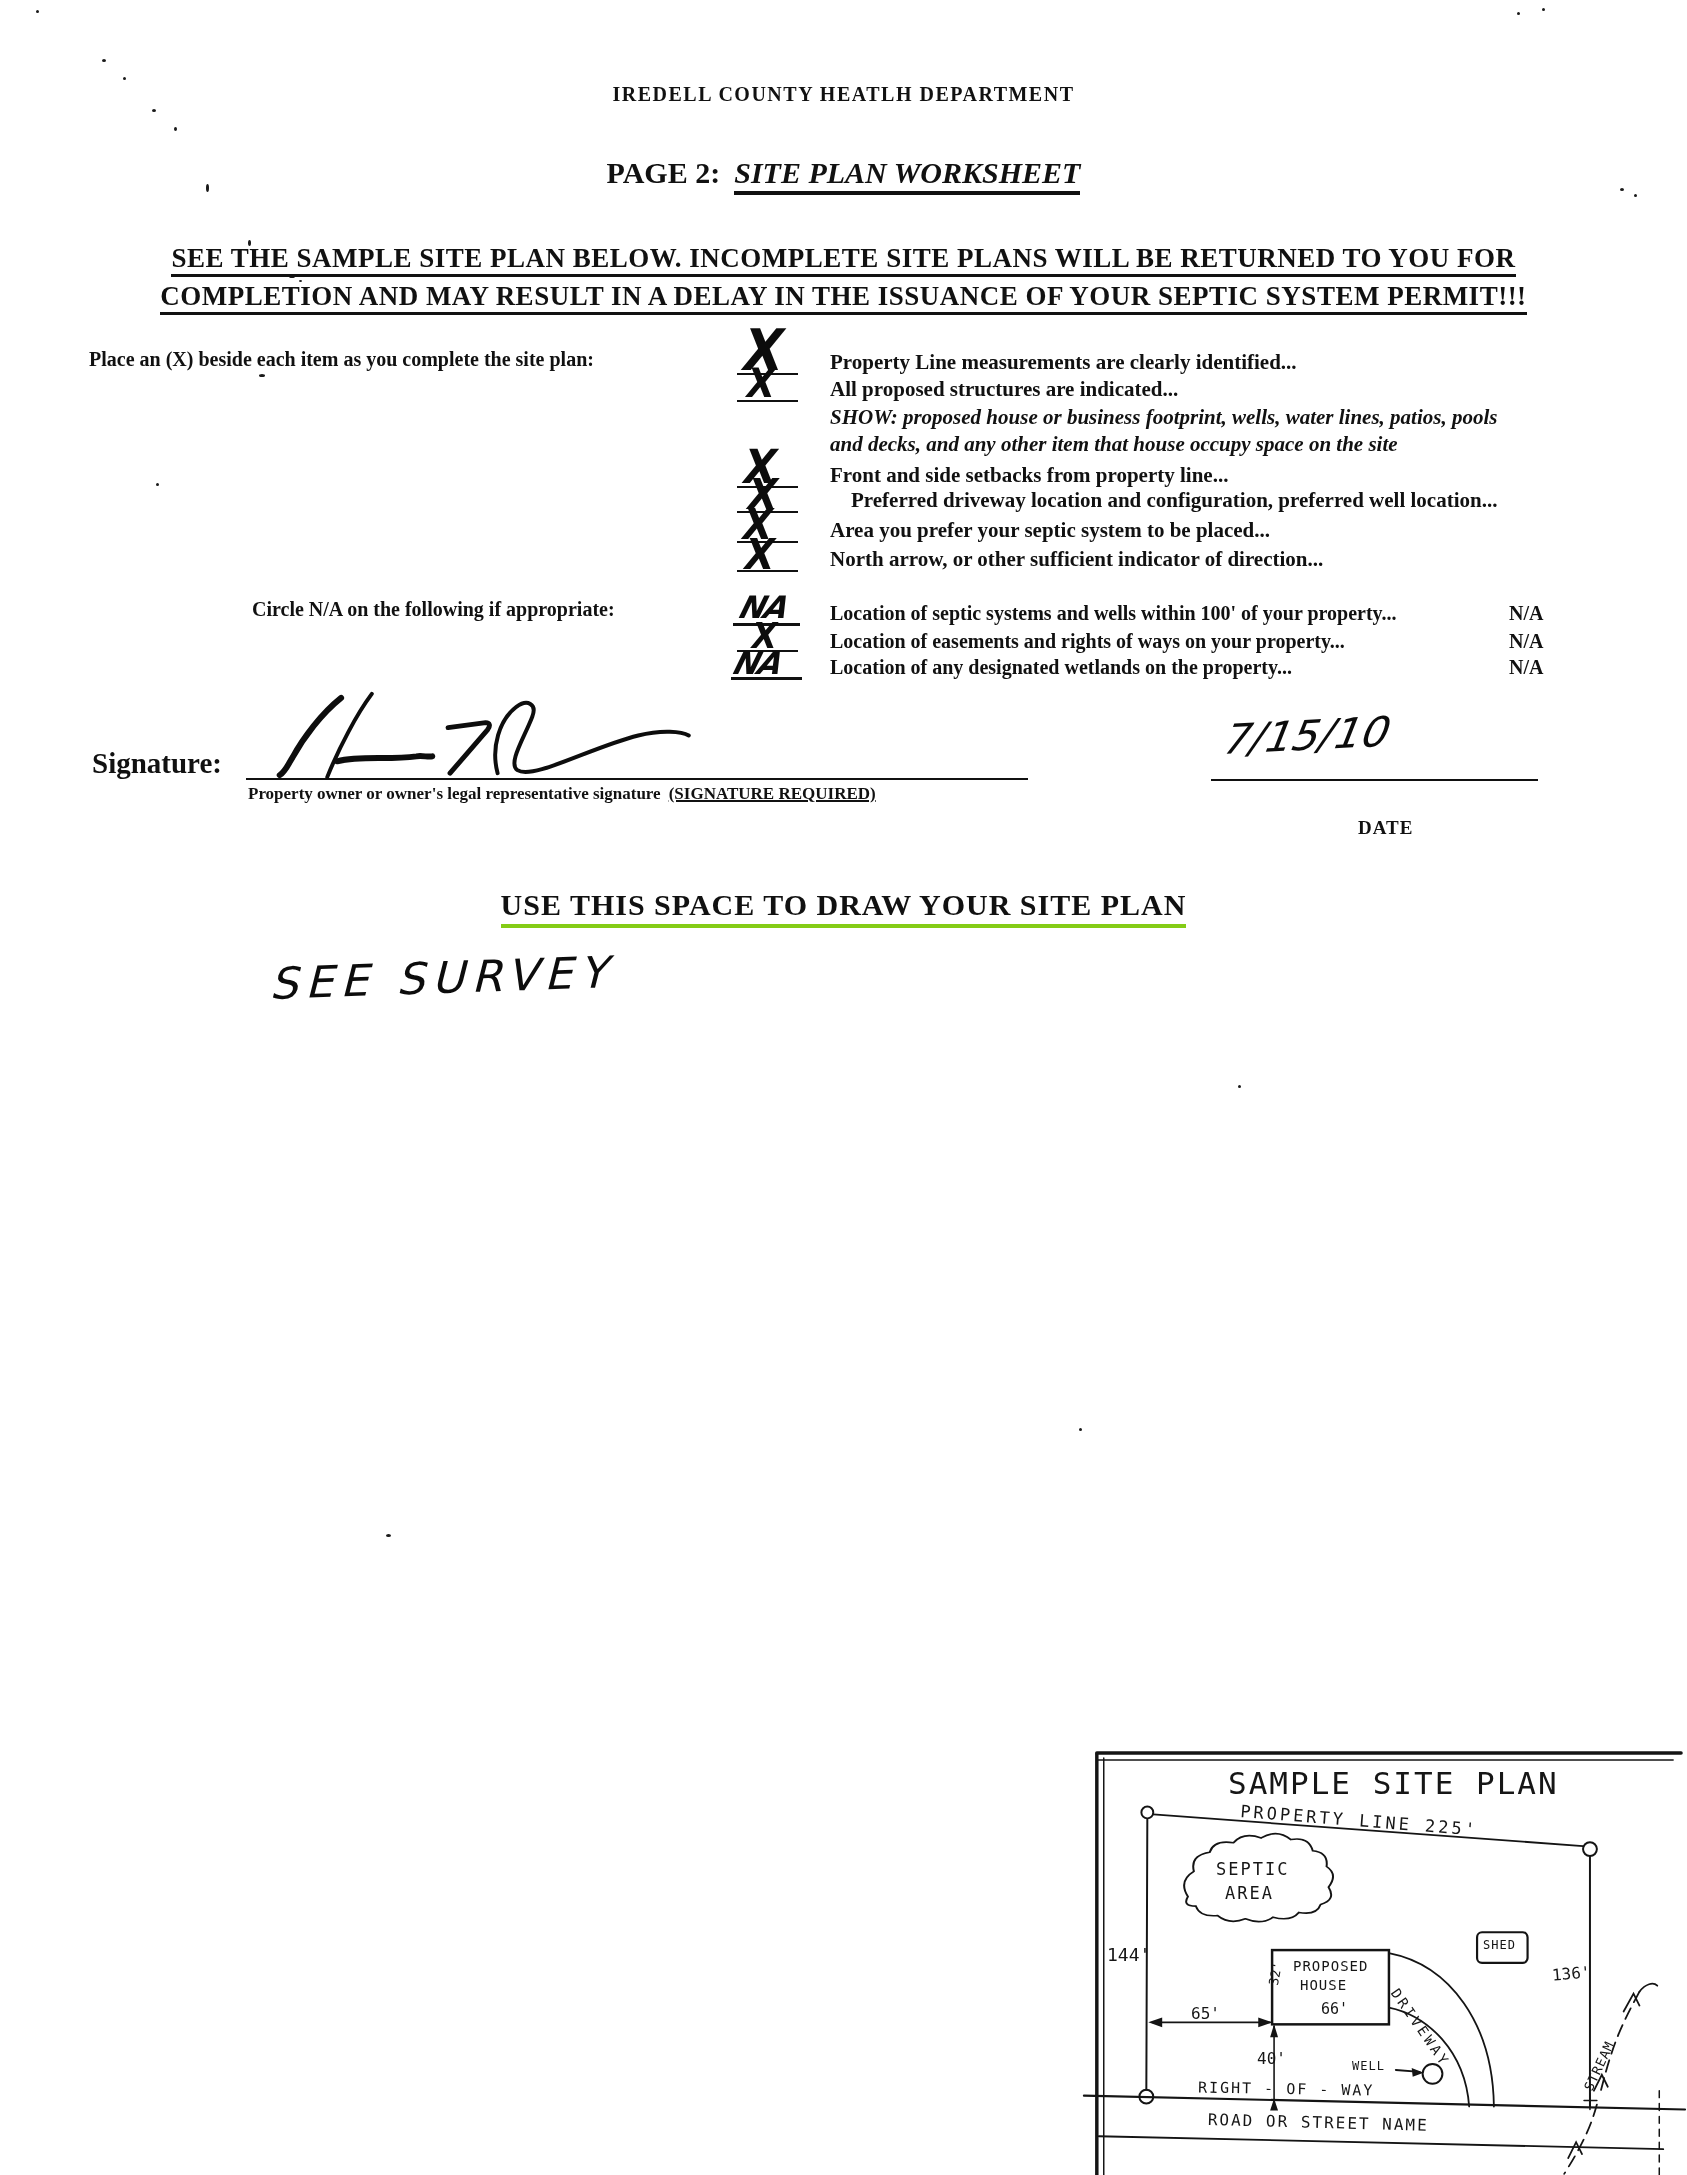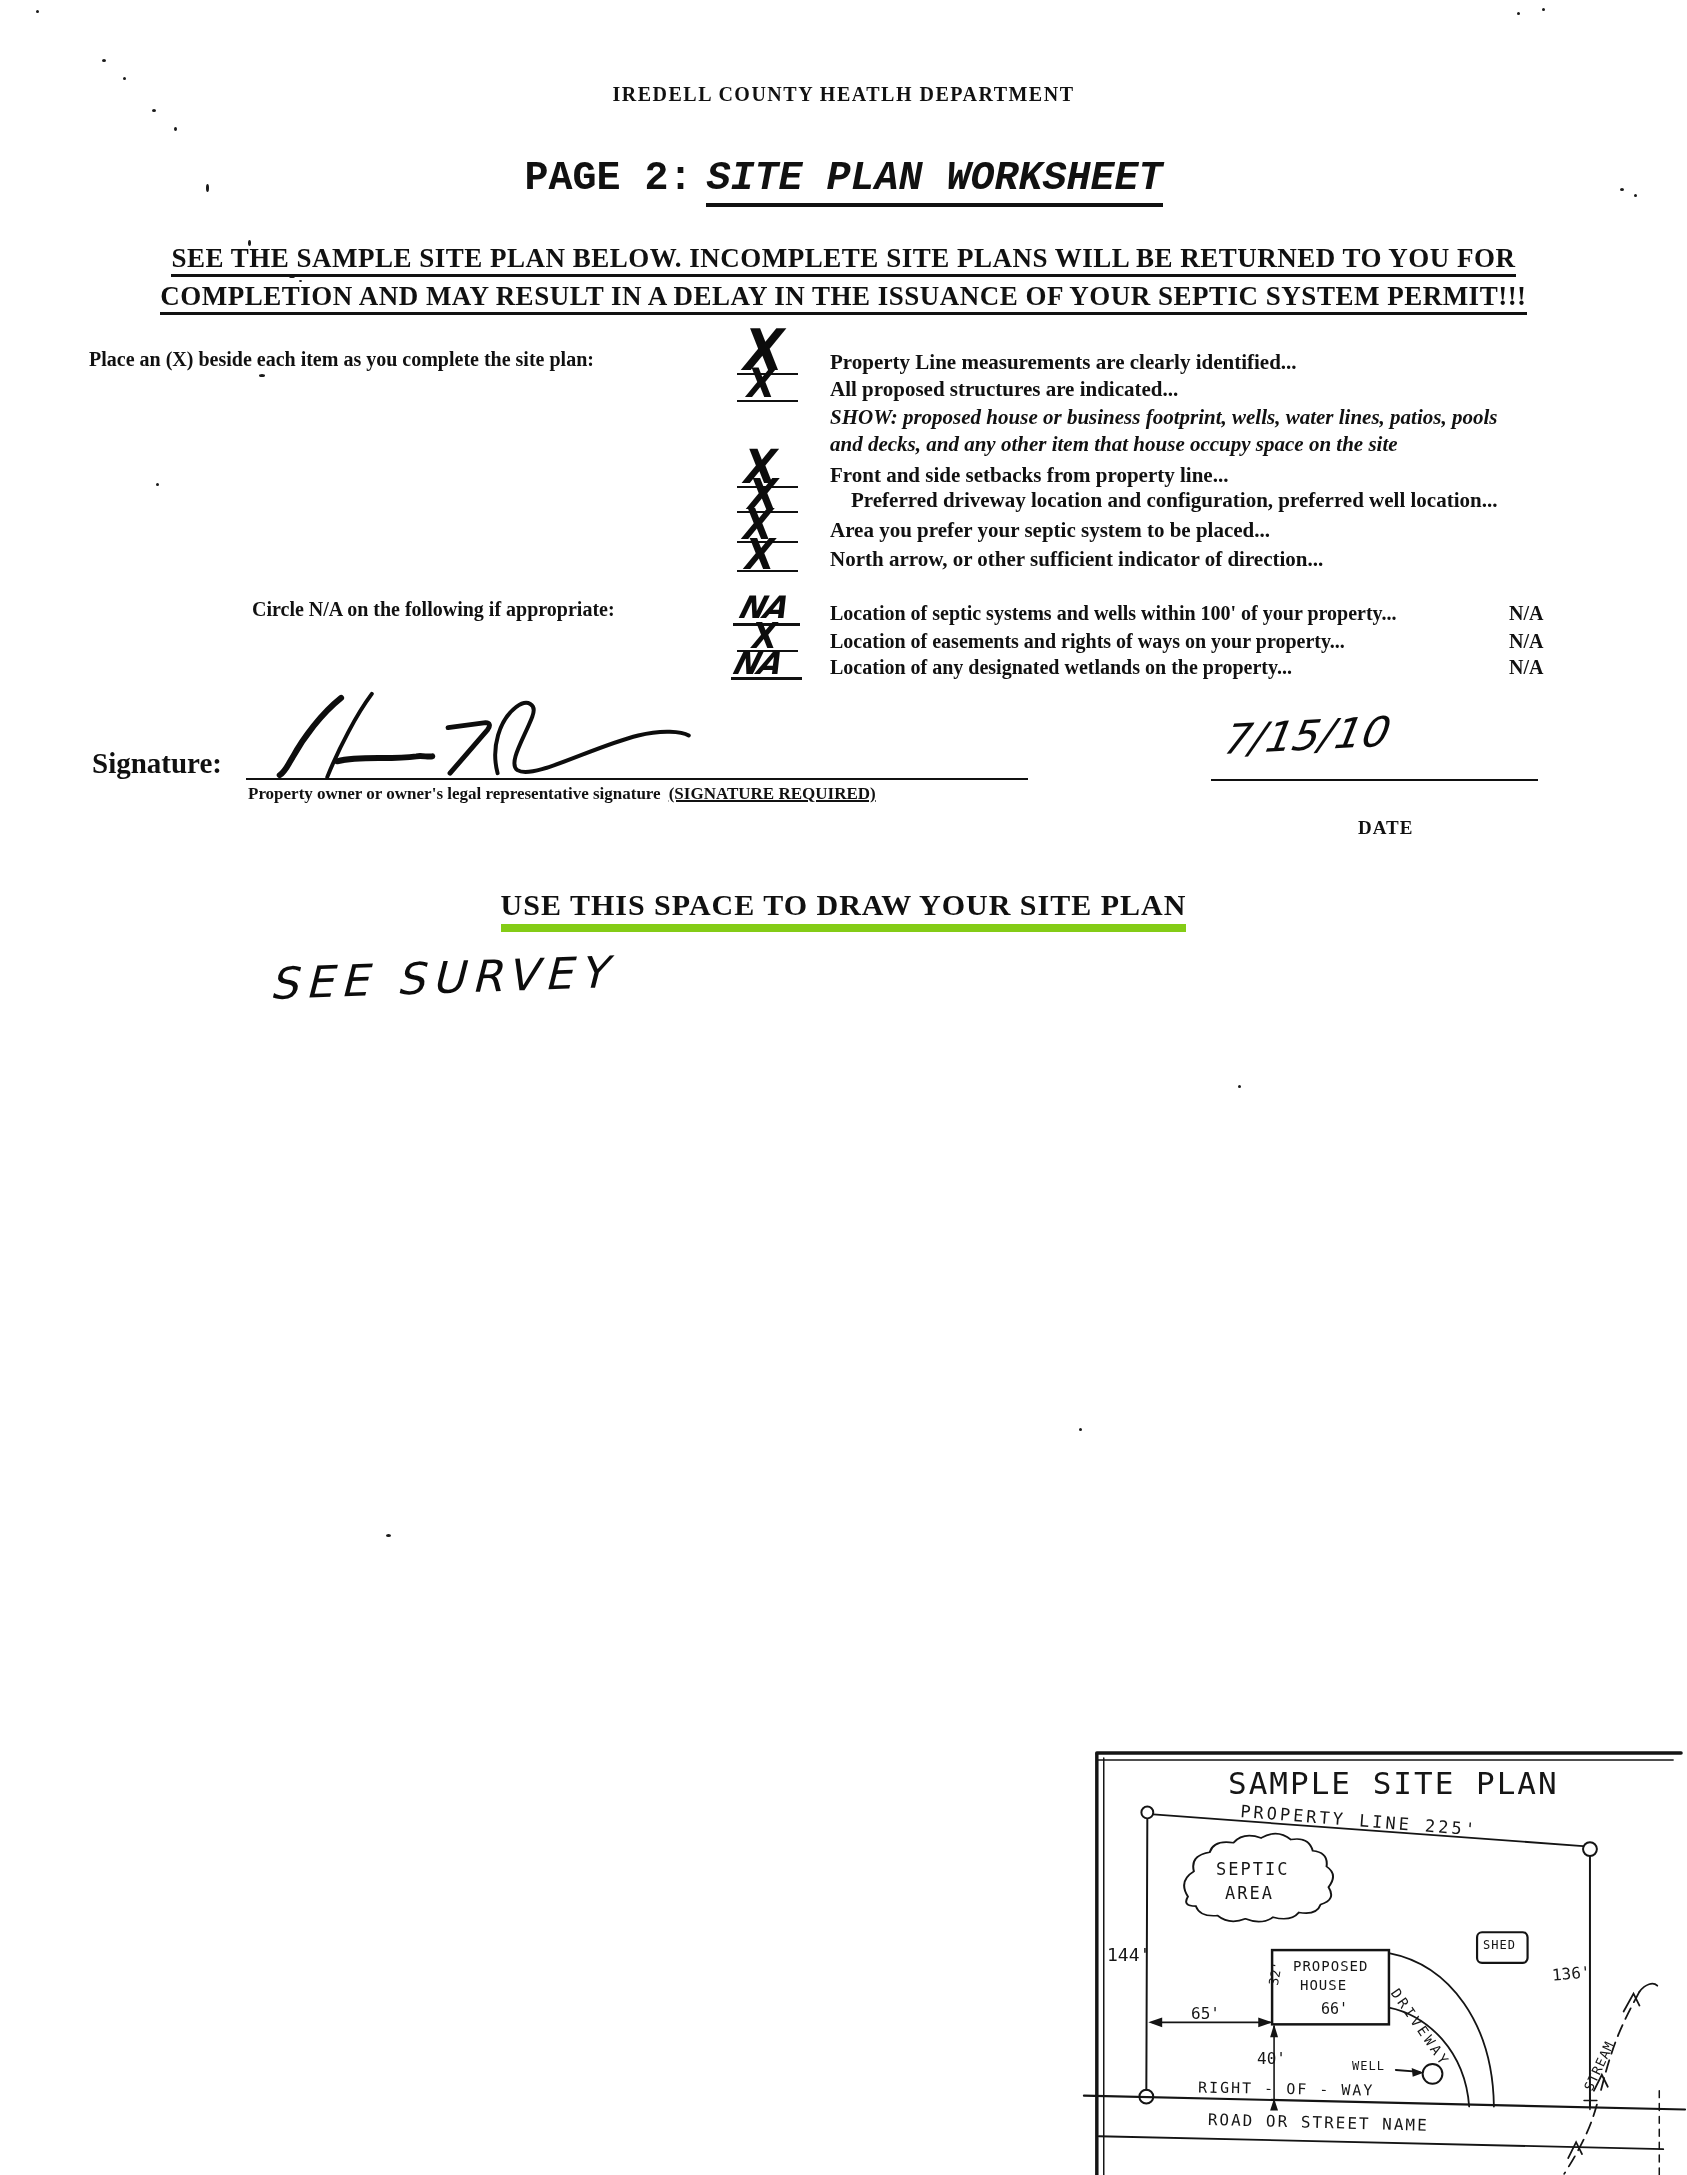--- a/index.html
+++ b/index.html
@@ -1,41 +1,41 @@
 <!DOCTYPE html>
 <html><head>
 <meta charset="utf-8">
 <style>
   html,body{margin:0;padding:0;background:#e8e8e8;}
   .page{position:relative;width:1687px;height:2175px;background:#ffffff;overflow:hidden;
         font-family:"Liberation Serif",serif;color:#111;}
   .abs{position:absolute;}
   .ctr{left:0;right:0;text-align:center;}
   .title{font-size:20px;font-weight:bold;letter-spacing:1.5px;}
-  .pglabel{font-size:40px;font-weight:bold;font-family:Liberation Mono, monospace;}
+  .pglabel{font-size:30px;font-weight:bold;}
   .pglabel .ws{font-style:italic;border-bottom:4px solid #111;padding-bottom:2px;margin-left:14px;}
   .warn{font-size:27px;font-weight:bold;letter-spacing:0.5px;line-height:38px;}
   .warn span{border-bottom:3px solid #111;padding-bottom:1px;}
   .instr{font-size:20px;font-weight:bold;}
   .item{font-size:21px;font-weight:bold;white-space:nowrap;}
   .note{font-size:21px;font-weight:bold;font-style:italic;white-space:nowrap;}
   .blank{border-bottom:2px solid #111;height:0;width:61px;}
   .xmark{font-family:"DejaVu Sans",sans-serif;font-weight:bold;color:#0c0c0c;
          transform:skewX(-12deg) scaleY(1.12);line-height:1;}
   .namark{font-family:"DejaVu Sans",sans-serif;font-weight:bold;font-style:italic;color:#0c0c0c;
          transform:skewX(-16deg);letter-spacing:-2px;line-height:1;font-size:31px;}
   .na-r{font-size:20px;font-weight:bold;}
   .sig-label{font-size:29px;font-weight:bold;}
   .sigline{border-top:2.5px solid #111;height:0;}
   .caption{font-size:17px;font-weight:bold;white-space:nowrap;}
   .caption .req{text-decoration:underline;text-decoration-thickness:2px;margin-left:8px;}
   .datelbl{font-size:19px;font-weight:bold;letter-spacing:1px;margin-top:32px;}
   .hw{font-family:"DejaVu Sans",sans-serif;color:#0c0c0c;line-height:1;}
   .heading{font-size:30px;font-weight:bold;letter-spacing:1px;}
-  .heading span{border-bottom:8px solid #84cc16;padding-bottom:3px;}
+  .heading span{border-bottom:4px solid #84cc16;padding-bottom:3px;}
   .hand{font-family:"DejaVu Sans Mono",monospace;color:#161616;white-space:nowrap;line-height:1;}
   .speck{position:absolute;background:#1a1a1a;border-radius:50%;}
   svg{position:absolute;overflow:visible;}
 </style>
 </head>
 <body>
 
 <div class="page">
 
   <div class="speck" style="left:36px;top:10px;width:3px;height:3px"></div>

